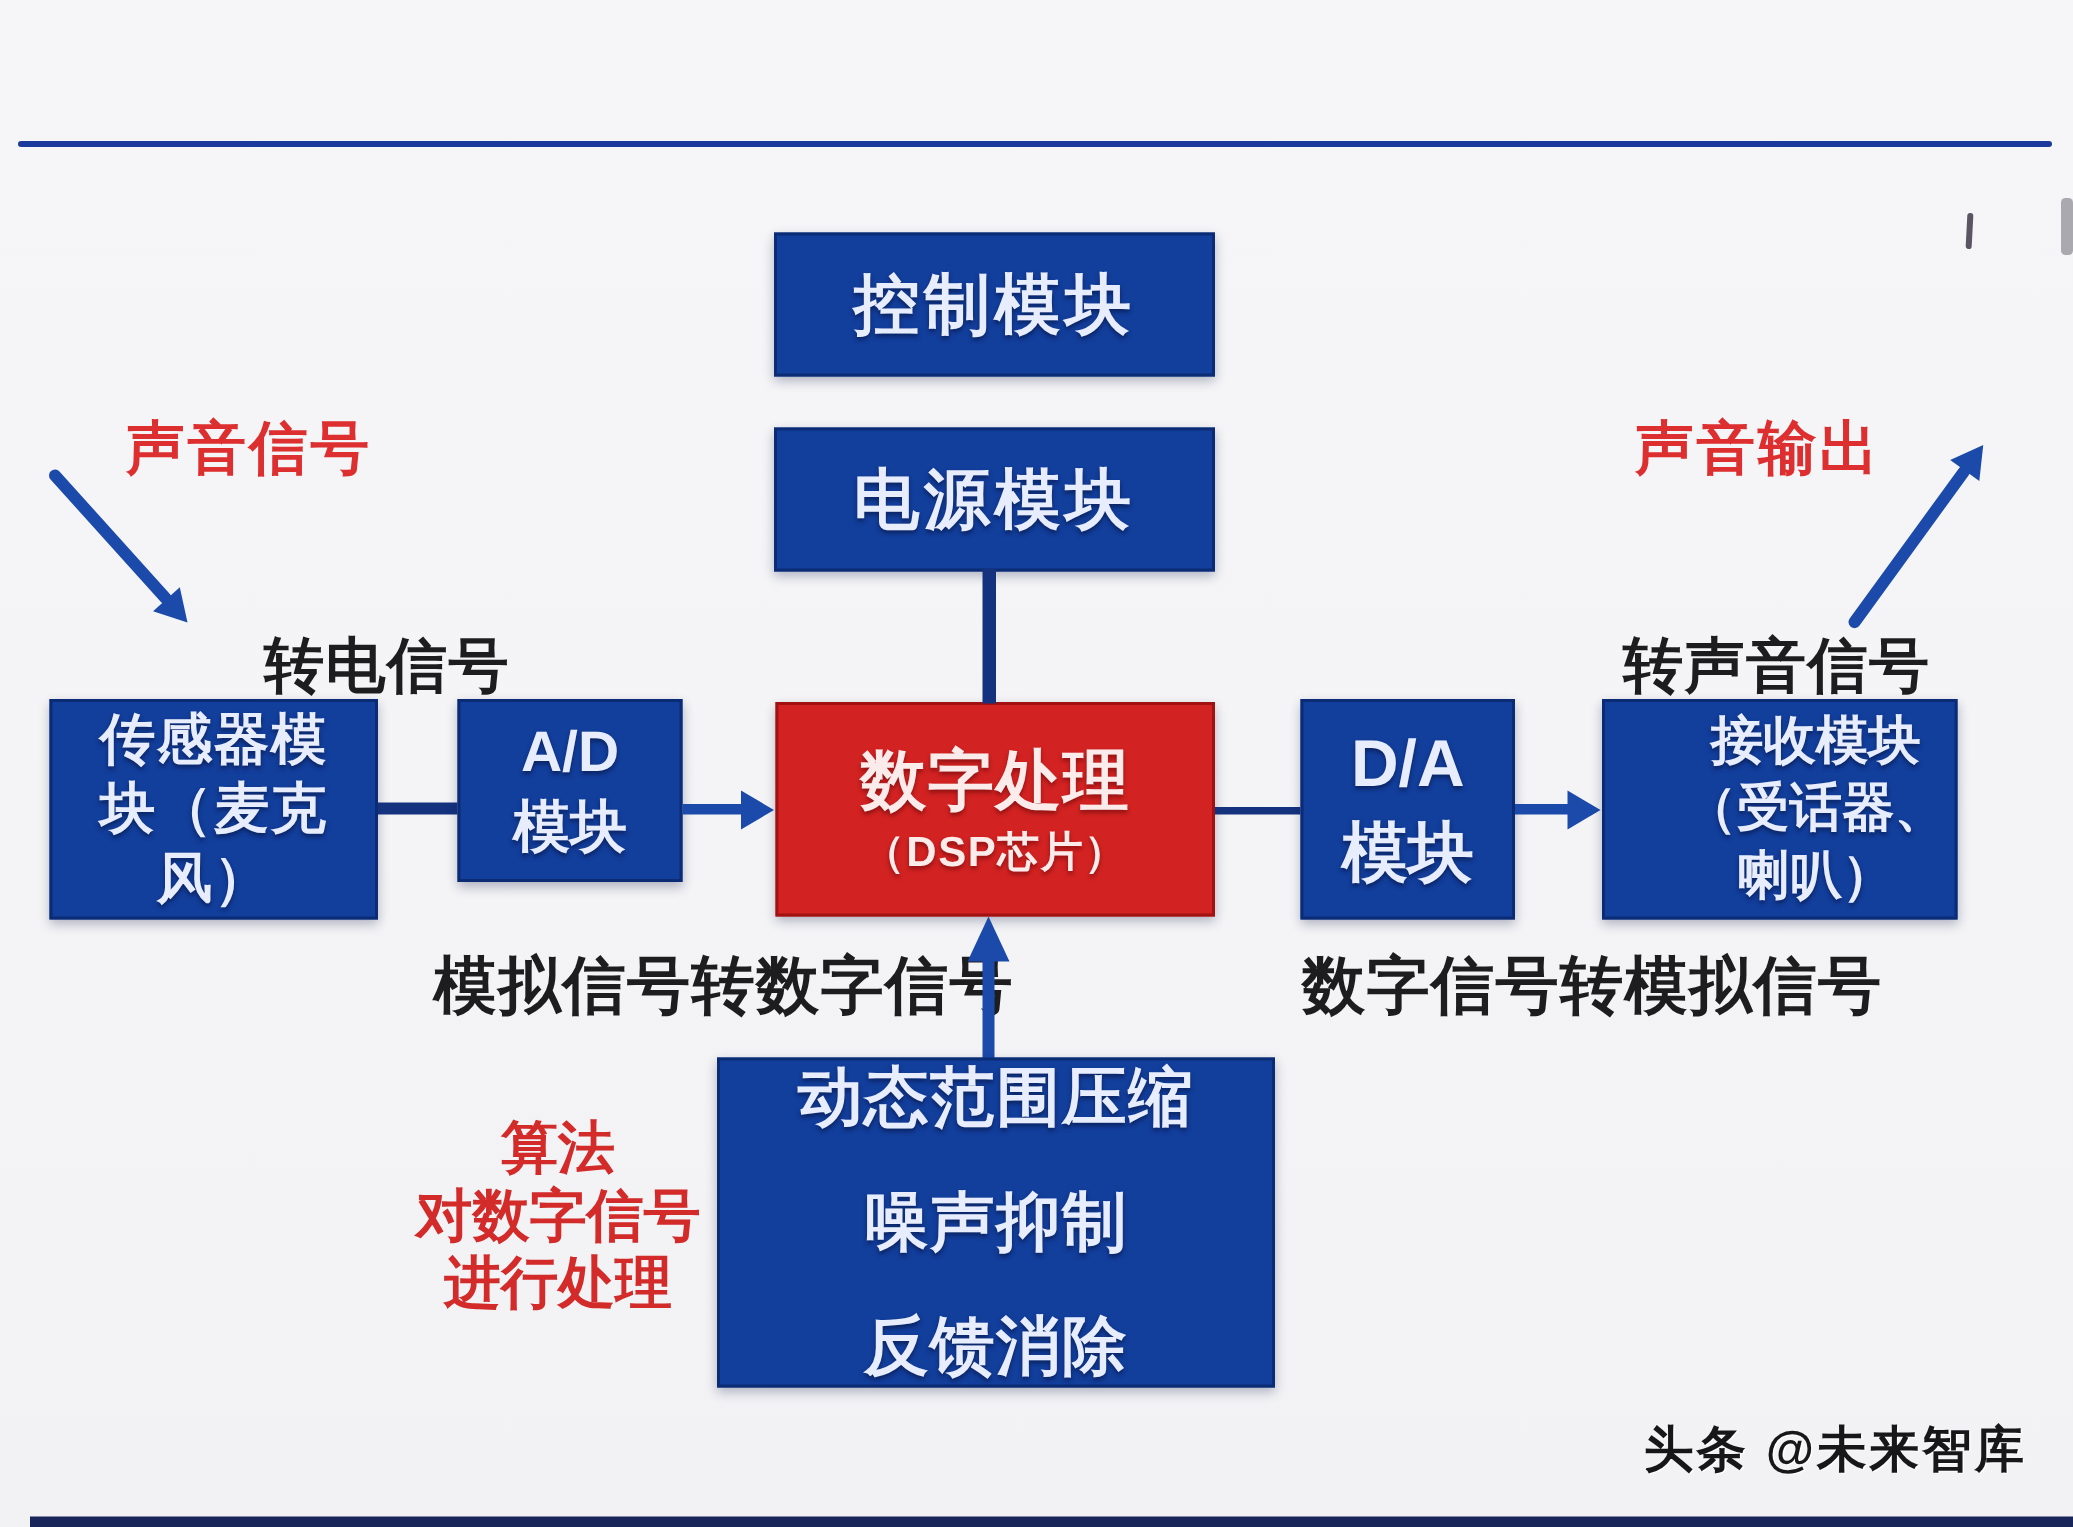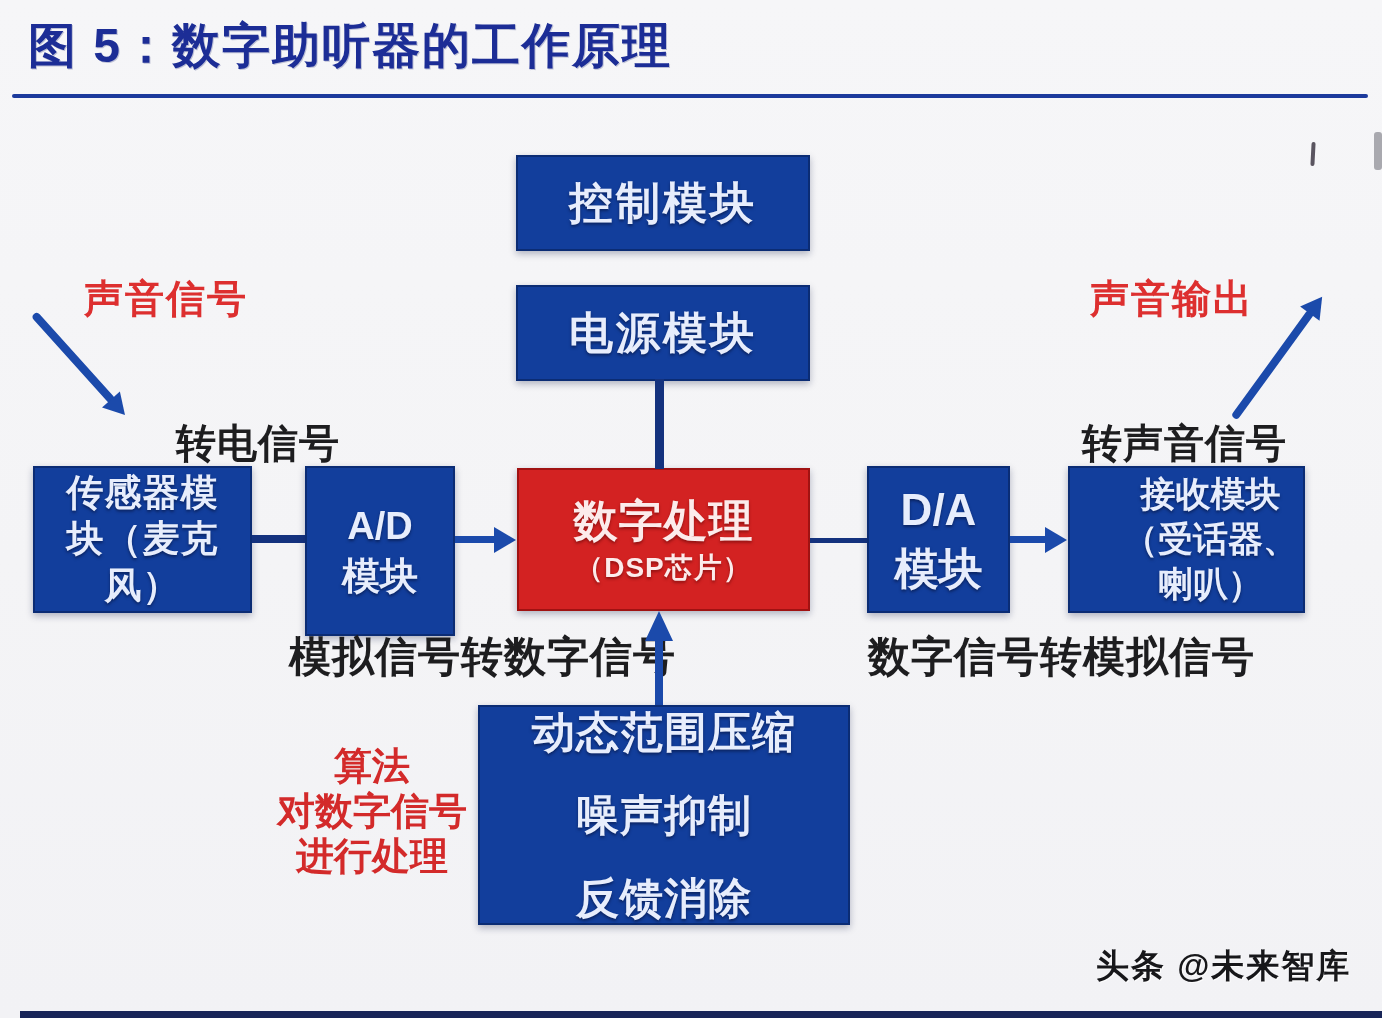--- a/index.html
+++ b/index.html
@@ -45,21 +45,21 @@
     background:#d32222; border:2px solid #a01212;
     color:#fcebeb;
     text-shadow:0 2px 3px rgba(90,5,5,.55);
   }
 
   .node-control  { left:516px; top:155px; width:294px; height:96px;  font-size:44px; letter-spacing:3px; }
   .node-power    { left:516px; top:285px; width:294px; height:96px;  font-size:44px; letter-spacing:3px; }
   .node-dsp      { left:517px; top:468px; width:293px; height:143px; font-size:44px; line-height:1.28; letter-spacing:1px; }
   .node-dsp .l2  { font-size:28px; }
   .node-sensor   { left:33px;  top:466px; width:219px; height:147px; font-size:37px; line-height:1.26; letter-spacing:1px; }
-  .node-ad       { left:305px; top:466px; width:150px; height:170px; font-size:38px; line-height:1.32; }
+  .node-ad       { left:305px; top:466px; width:150px; height:122px; font-size:38px; line-height:1.32; }
   .node-da       { left:867px; top:466px; width:143px; height:147px; font-size:44px; line-height:1.32; }
   .node-receiver { left:1068px;top:466px; width:237px; height:147px; font-size:35px; line-height:1.28;padding-left:48px; }
   .node-algo     { left:478px; top:705px; width:372px; height:220px; font-size:43px; line-height:53px; letter-spacing:1px;gap:30px; }
 
   
   .cline { background:#14327e; }
   .line-sensor-ad { left:252px; top:535px; width:53px;  height:8px; }
   .line-dsp-da    { left:810px; top:538px; width:57px;  height:5px; }
   .line-power-dsp { left:655px; top:379px; width:9px;   height:90px; }
 
@@ -118,21 +118,20 @@
   }
   .tick-mark { left:1311px; top:142px; width:4px; height:24px; background:#5a5560; border-radius:2px; transform:rotate(3deg); }
   .scroll-thumb { left:1374px; top:132px; width:8px; height:38px; background:#a9a9af; border-radius:3px; }
   .bottom-bar { left:20px; top:1011px; width:1362px; height:7px; background:#182558; }
 </style>
 </head>
 <body>
 
 <div id="stage">
 
-  <div class="abs page-title">图 5：数字助听器的工作原理</div>
   <div class="abs title-rule"></div>
 
   <div class="abs node node-blue node-control">
     <span>控制模块</span>
   </div>
   <div class="abs node node-blue node-power">
     <span>电源模块</span>
   </div>
 
   <div class="abs lbl lbl-red lbl-sound-in">声音信号</div>

